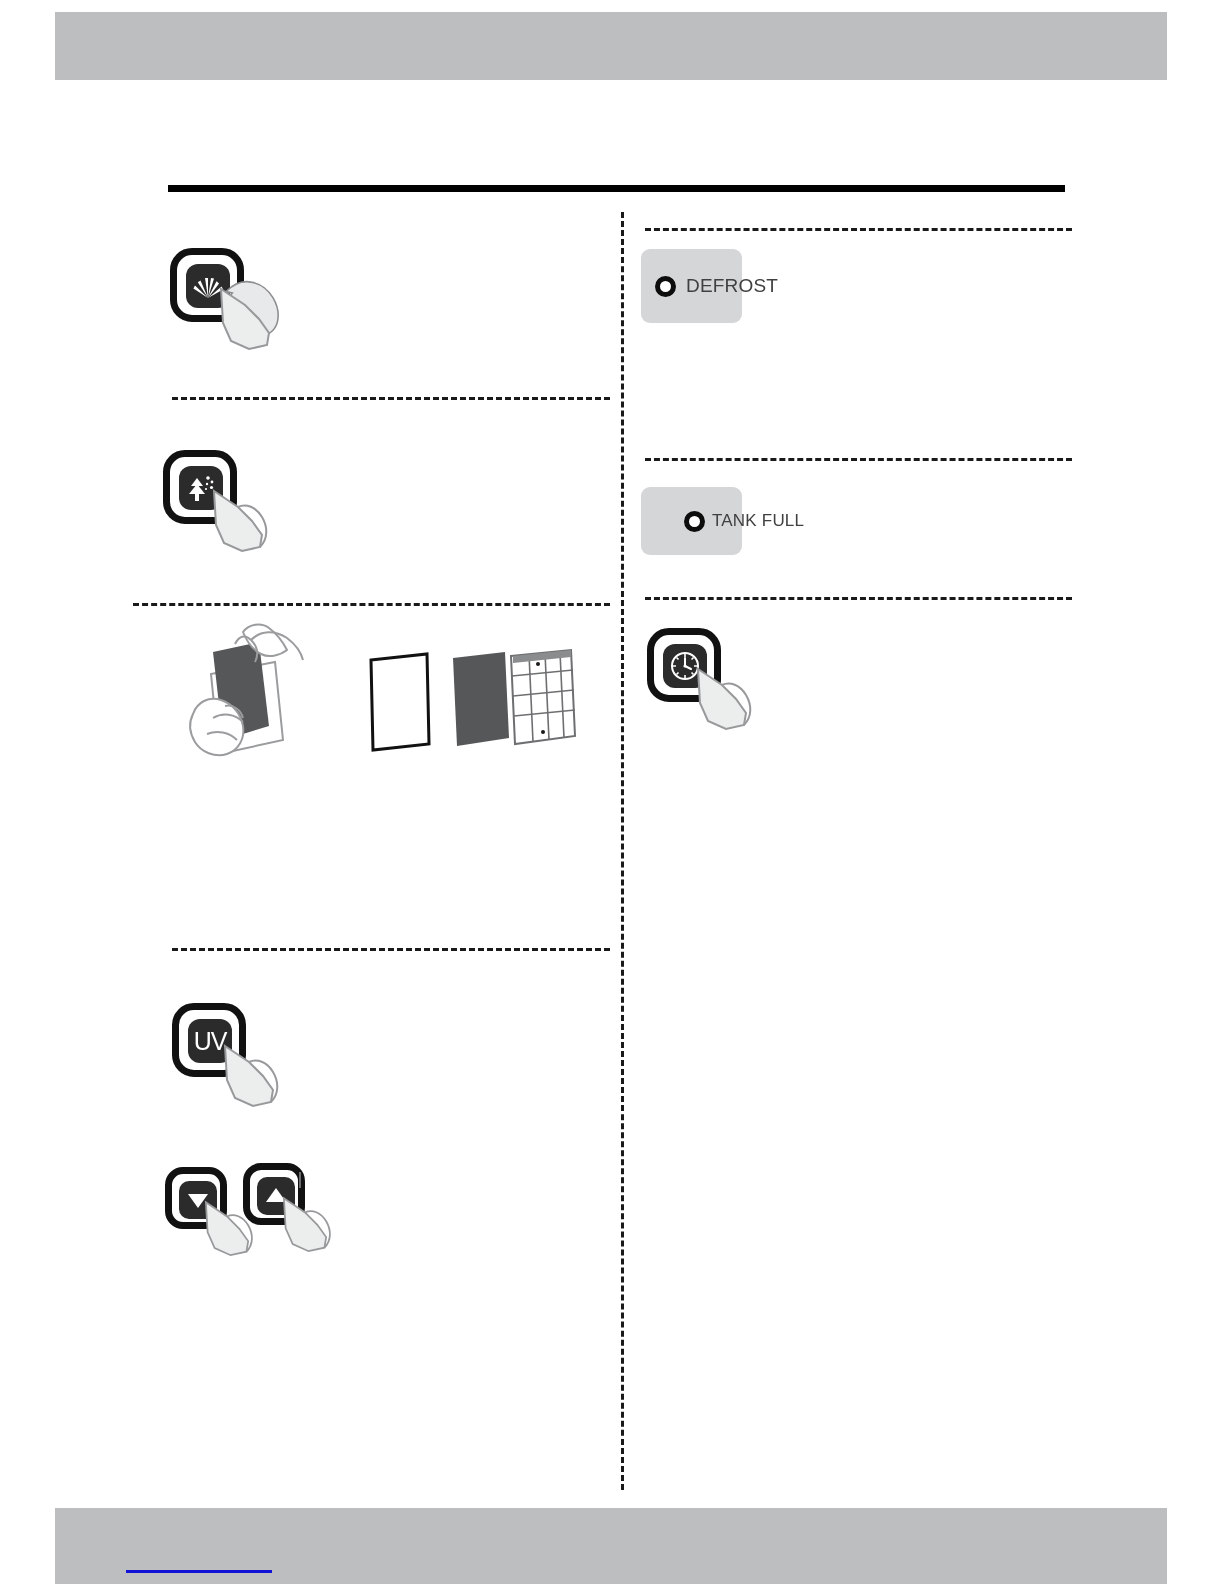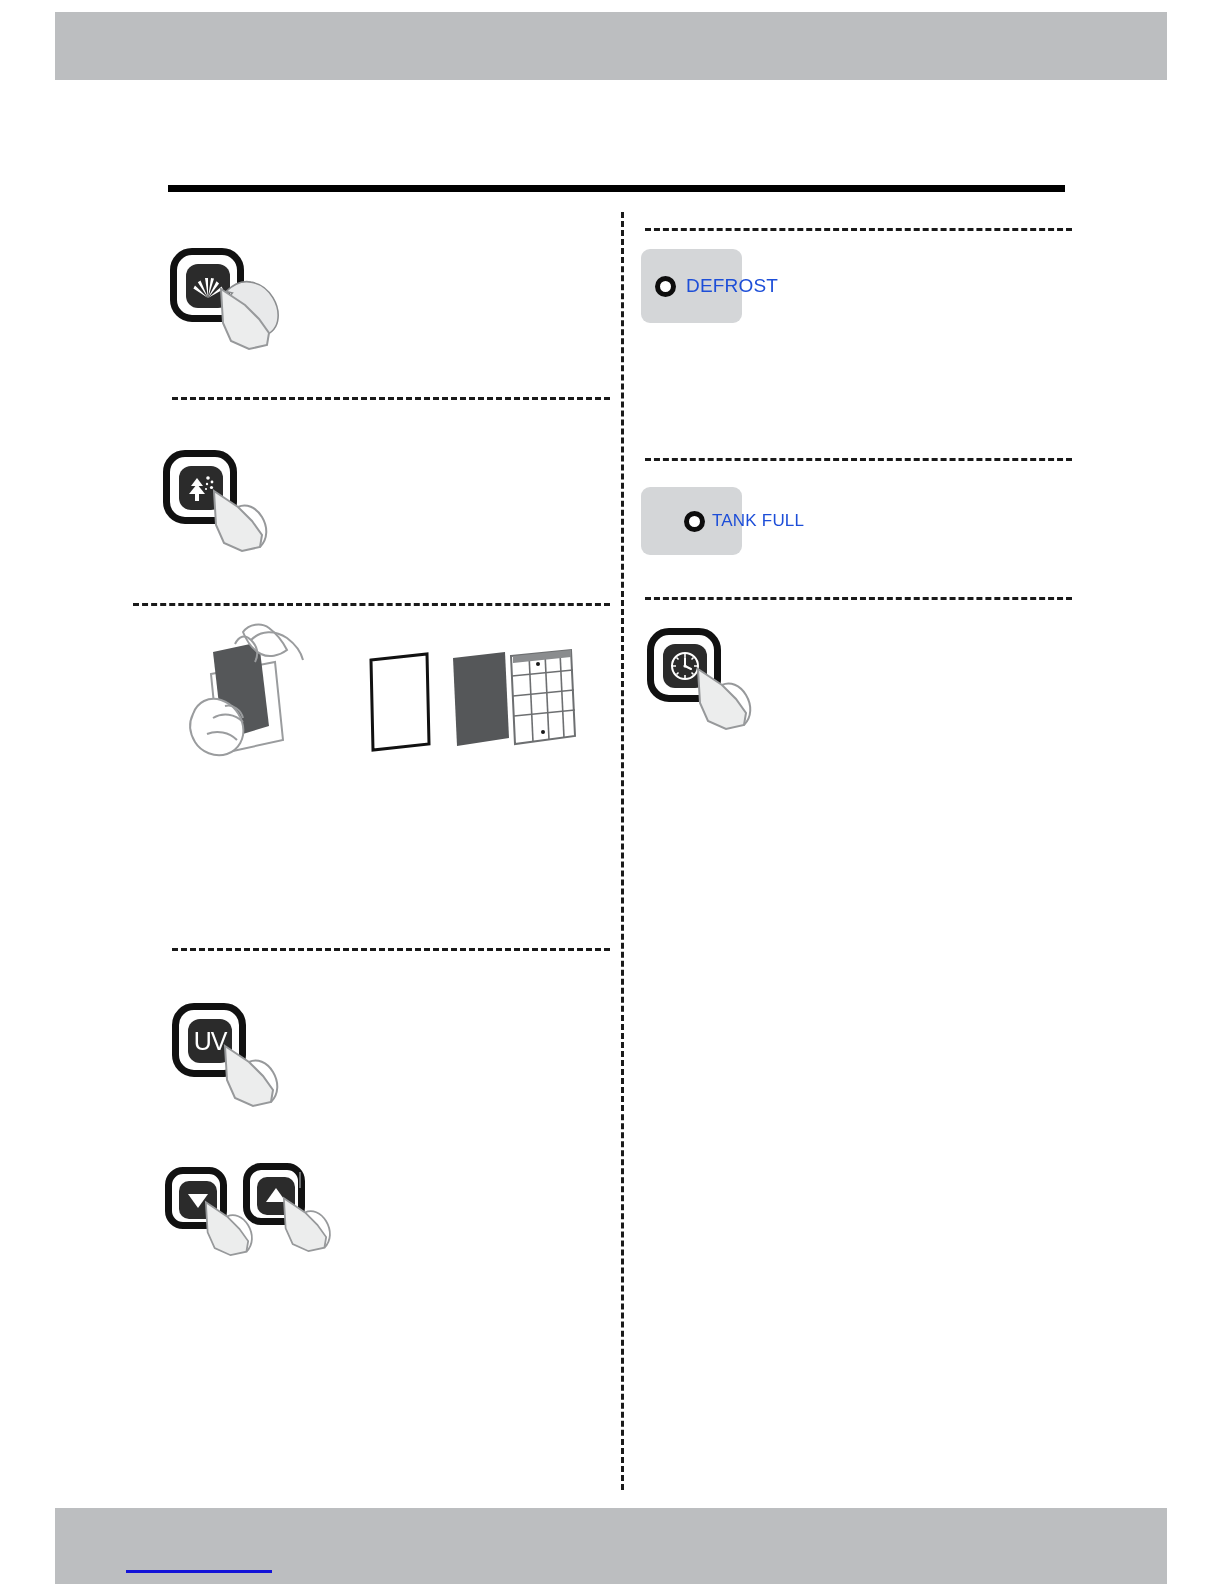--- a/index.html
+++ b/index.html
@@ -119,21 +119,21 @@
     height: 21px;
     border: 5px solid #0d0d0d;
     border-radius: 50%;
     background: #ffffff;
     box-sizing: border-box;
     flex: none;
   }
   .indicator .ind-label {
     margin-left: 10px;
     font-size: 19px;
-    color: #1d4ed8;
+    color: #404040;
     font-family: "Liberation Sans", sans-serif;
     letter-spacing: 0.2px;
     white-space: nowrap;
   }
 
   
   #uv-caption {
     position: absolute;
     left: 162px;
     top: 988px;

